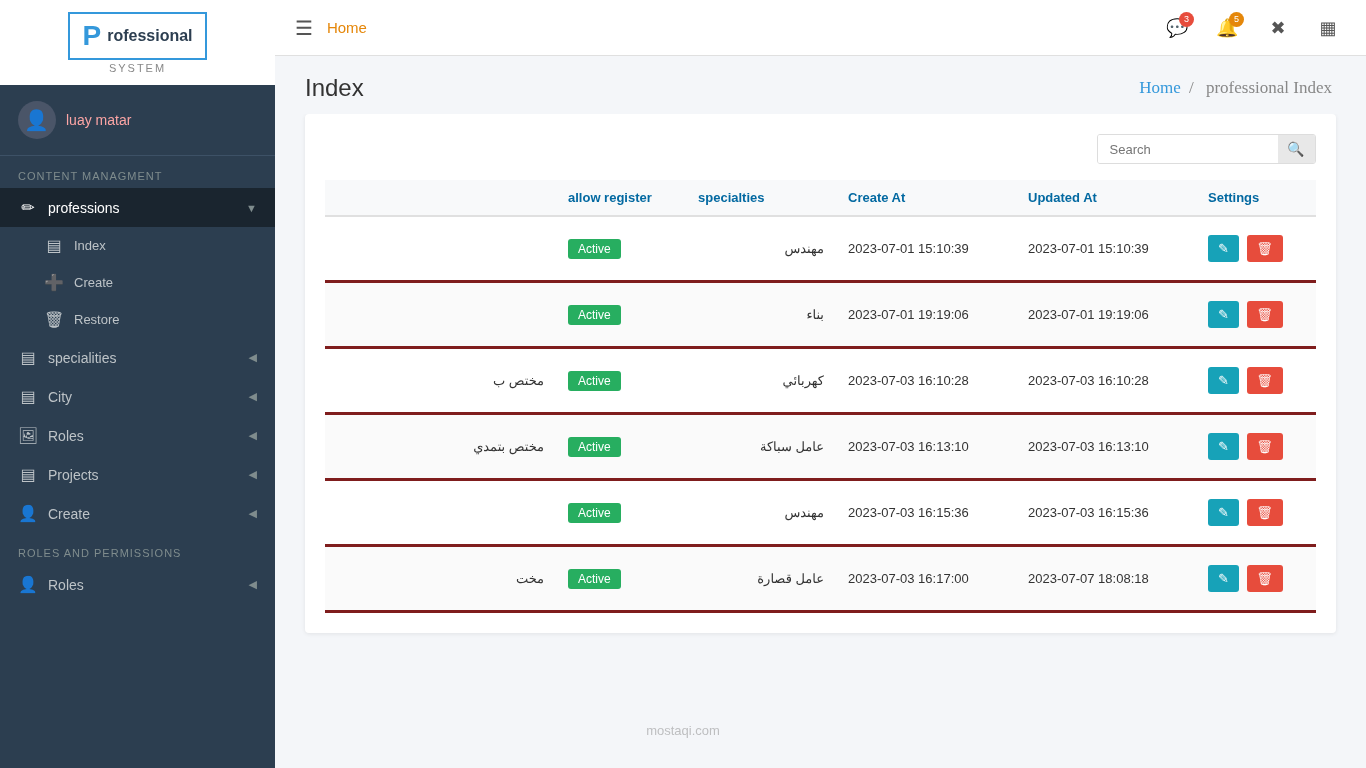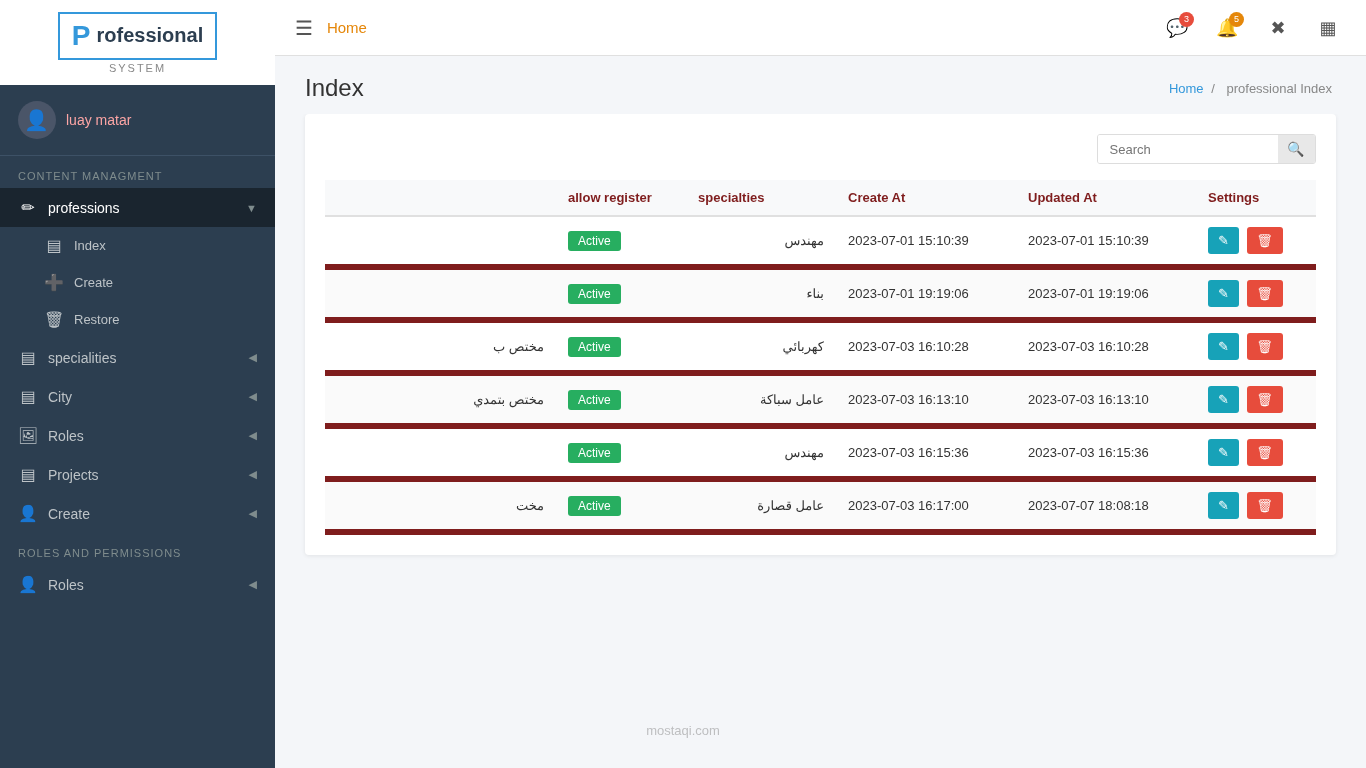--- a/index.html
+++ b/index.html
@@ -30,21 +30,21 @@
       display: flex;
       align-items: center;
       gap: 6px;
     }
     .logo-p {
       font-size: 28px;
       font-weight: bold;
       color: #3498db;
     }
     .logo-text {
-      font-size: 20px;
+      font-size: 16px;
       font-weight: bold;
       color: #2c3e50;
     }
     .logo-sub {
       font-size: 11px;
       color: #888;
       text-align: center;
       letter-spacing: 2px;
       margin-top: 2px;
     }
@@ -140,21 +140,21 @@
 
     
     .page-header {
       display: flex;
       justify-content: space-between;
       align-items: center;
       padding: 18px 30px 12px;
       background: #f4f6f9;
     }
     .page-title { font-size: 24px; color: #333; font-weight: 400; }
-    .breadcrumb { font-size: 13px; color: #555; }
+    .breadcrumb { font-size: 17px; color: #555; font-family: Liberation Serif, serif; }
     .breadcrumb a { color: #3498db; text-decoration: none; }
     .breadcrumb span { color: #888; margin: 0 4px; }
 
     
     .content-area {
       flex: 1;
       padding: 0 30px 20px;
       overflow-y: auto;
     }
     .card {
@@ -192,29 +192,29 @@
     }
 
     
     table {
       width: 100%;
       border-collapse: collapse;
       font-size: 13px;
     }
     th {
       background: #f8f9fa;
-      color: #7f1d1d;
+      color: #0369a1;
       font-weight: 600;
       padding: 10px 12px;
       text-align: left;
       border-bottom: 2px solid #e0e0e0;
     }
     td {
-      padding: 10px 12px;
-      border-bottom: 6px solid #7f1d1d;
+      padding: 18px 12px;
+      border-bottom: 3px solid #7f1d1d;
       color: #333;
     }
     tr:nth-child(even) td { background: #fafafa; }
     .badge-active {
       background: #27ae60;
       color: #fff;
       padding: 3px 10px;
       border-radius: 3px;
       font-size: 12px;
       display: inline-block;

